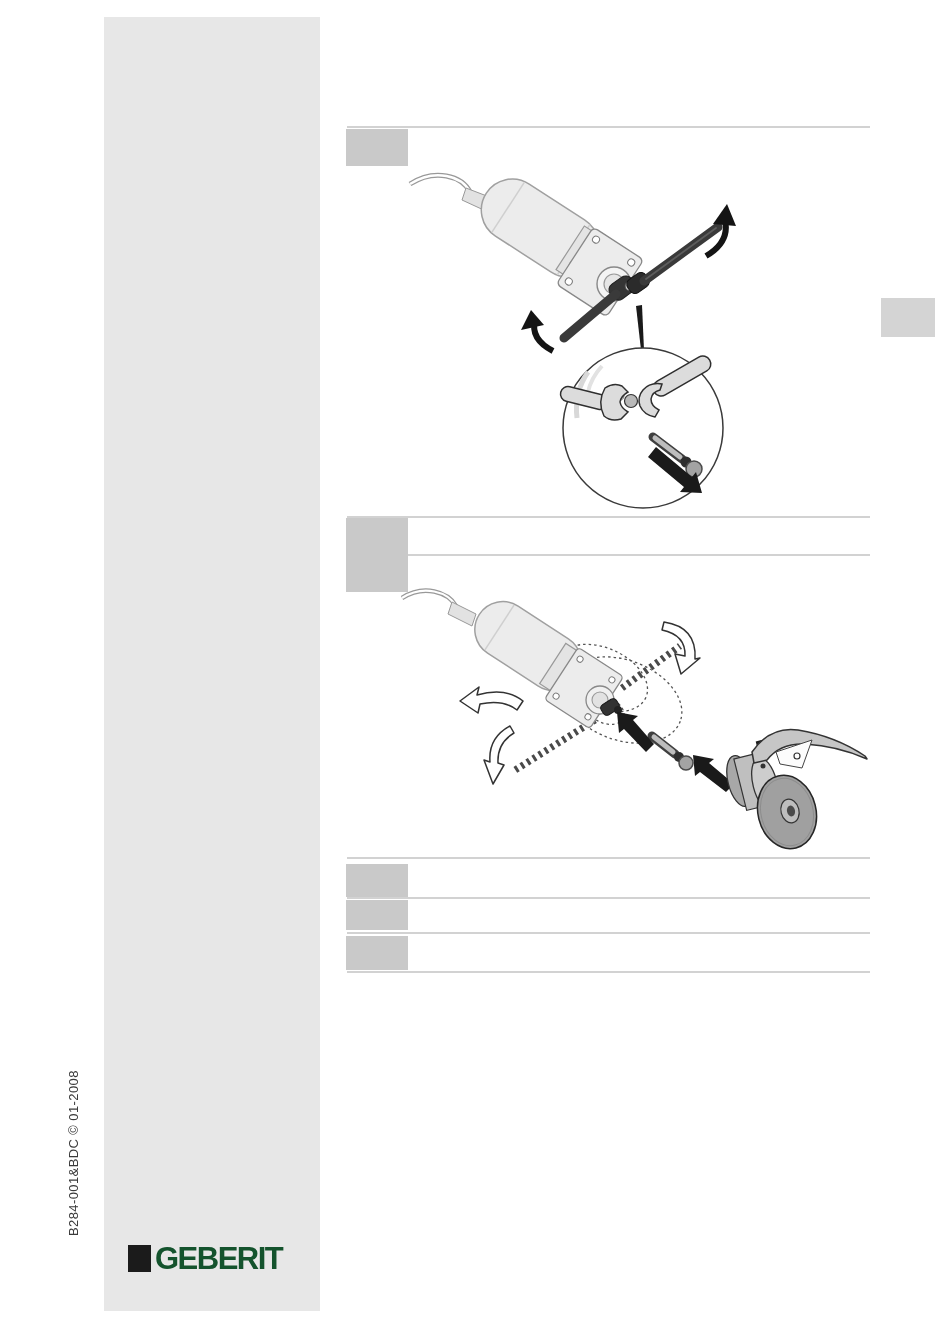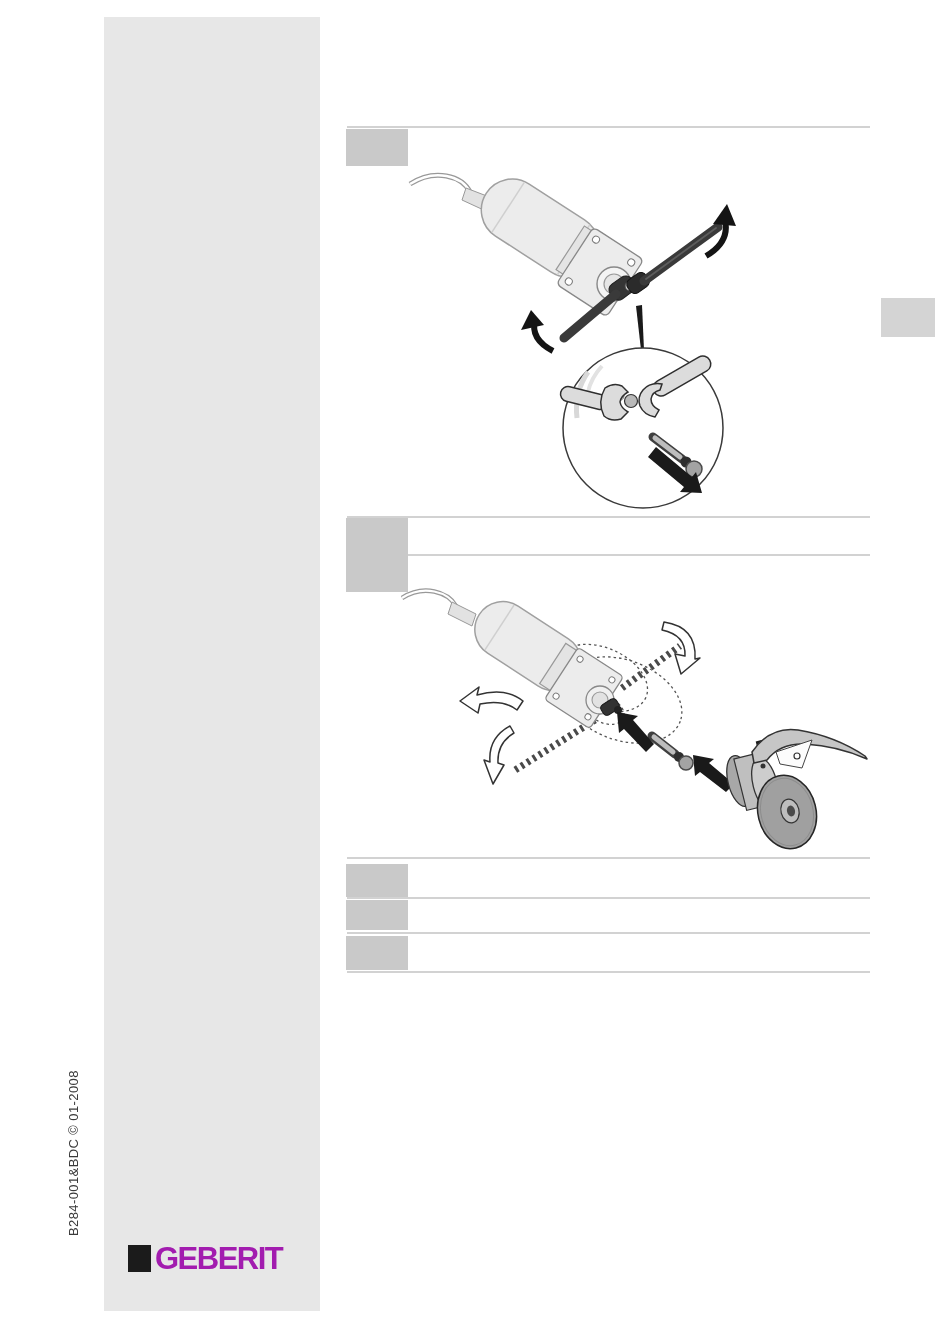--- a/index.html
+++ b/index.html
@@ -16,21 +16,21 @@
     position:absolute;left:66px;top:1236px;
     transform:rotate(-90deg);transform-origin:0 0;
     font-size:13px;letter-spacing:.4px;color:#3a3a3a;white-space:nowrap;
   }
   .logo{
     position:absolute;left:128px;top:1243px;
     display:flex;align-items:center;gap:4px;
   }
   .logo-square{width:23px;height:27px;background:#1b1b1b;}
   .logo-text{
-    font-size:31px;font-weight:bold;letter-spacing:-1.5px;color:#a21caf;line-height:1;
+    font-size:31px;font-weight:bold;letter-spacing:-1.5px;color:#14532d;line-height:1;
   }
   .section-tab{
     position:absolute;left:881px;top:298px;width:54px;height:39px;
     background:var(--section_tab,#d4d4d4);
   }
   .divider{
     position:absolute;left:347px;width:523px;height:2px;
     background:var(--divider,#d2d2d2);
   }
   .divider.short{left:408px;width:462px;}

